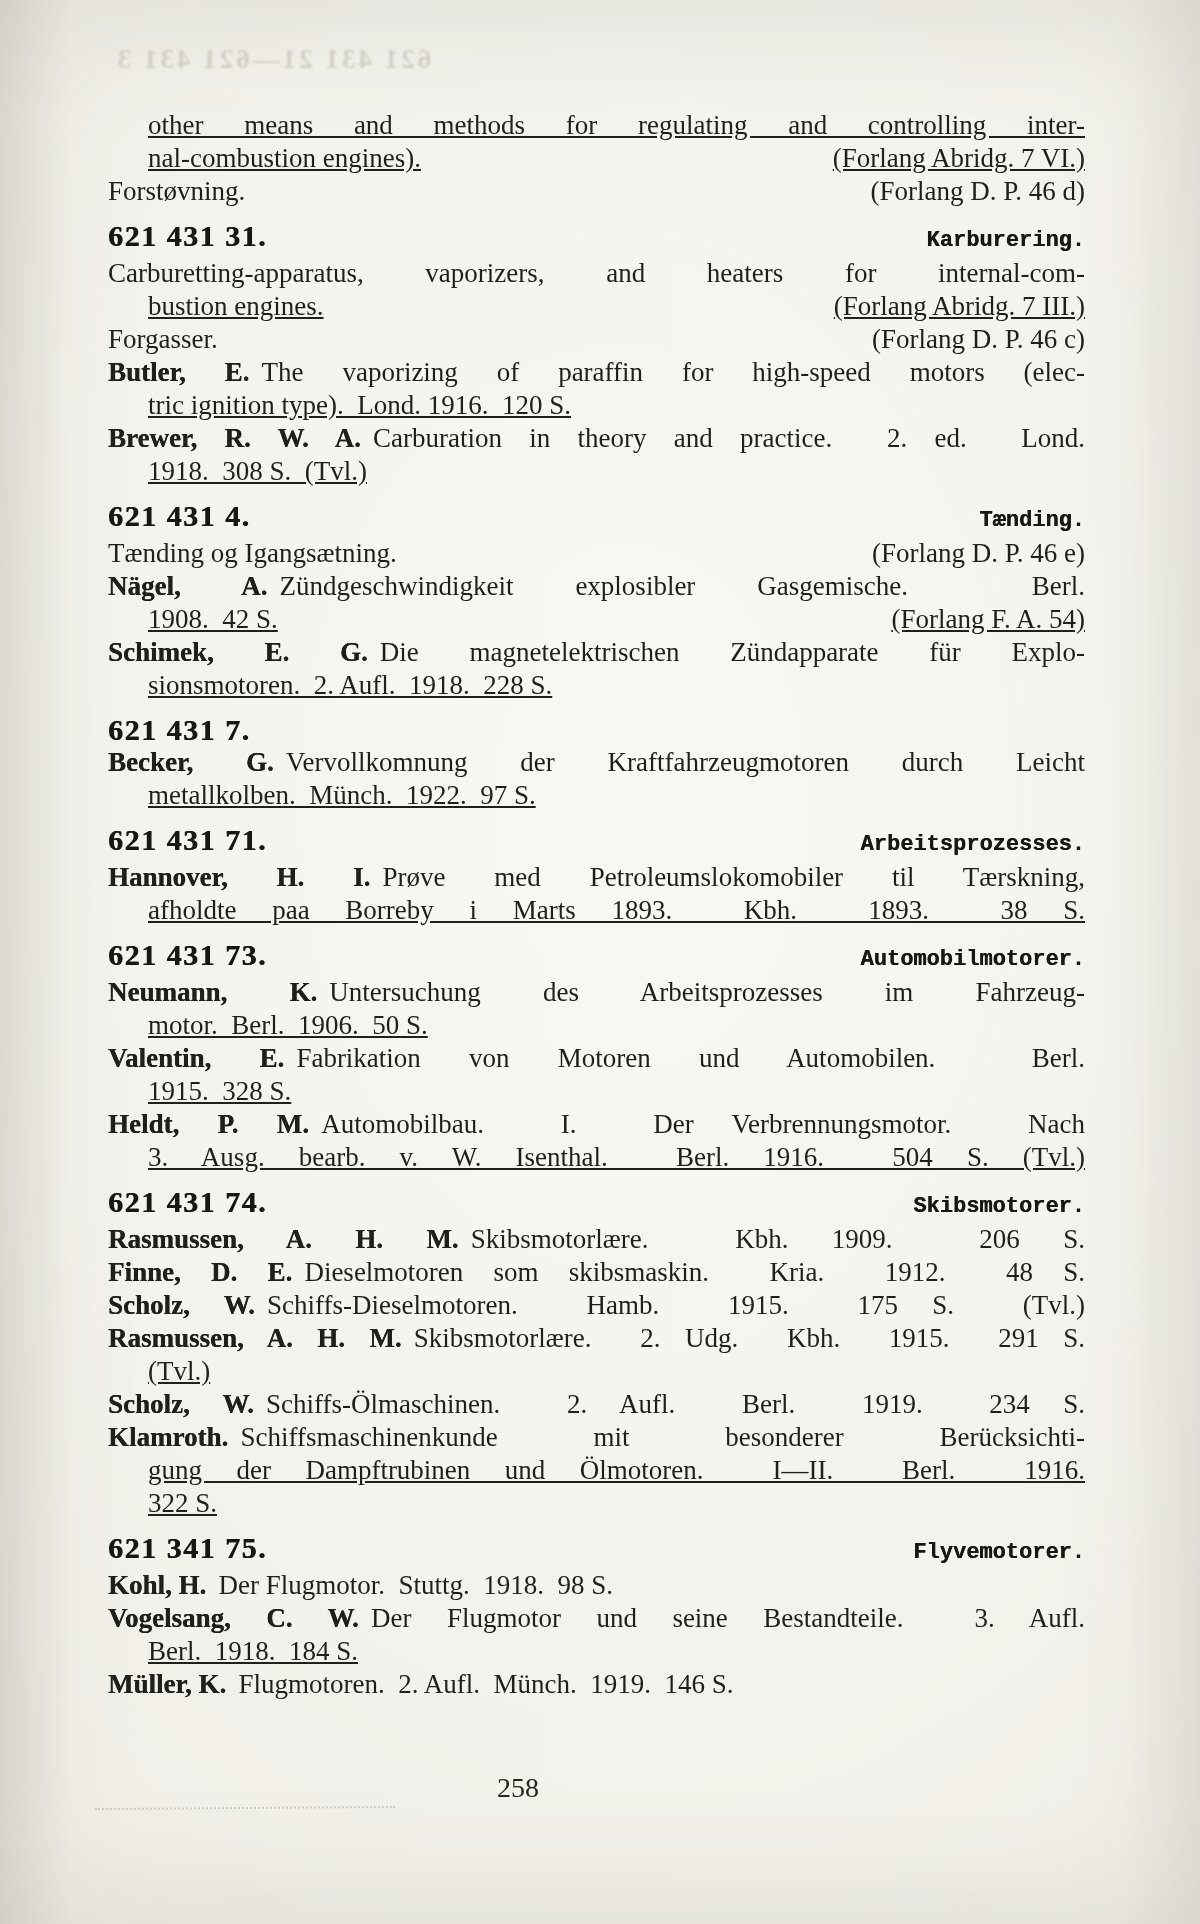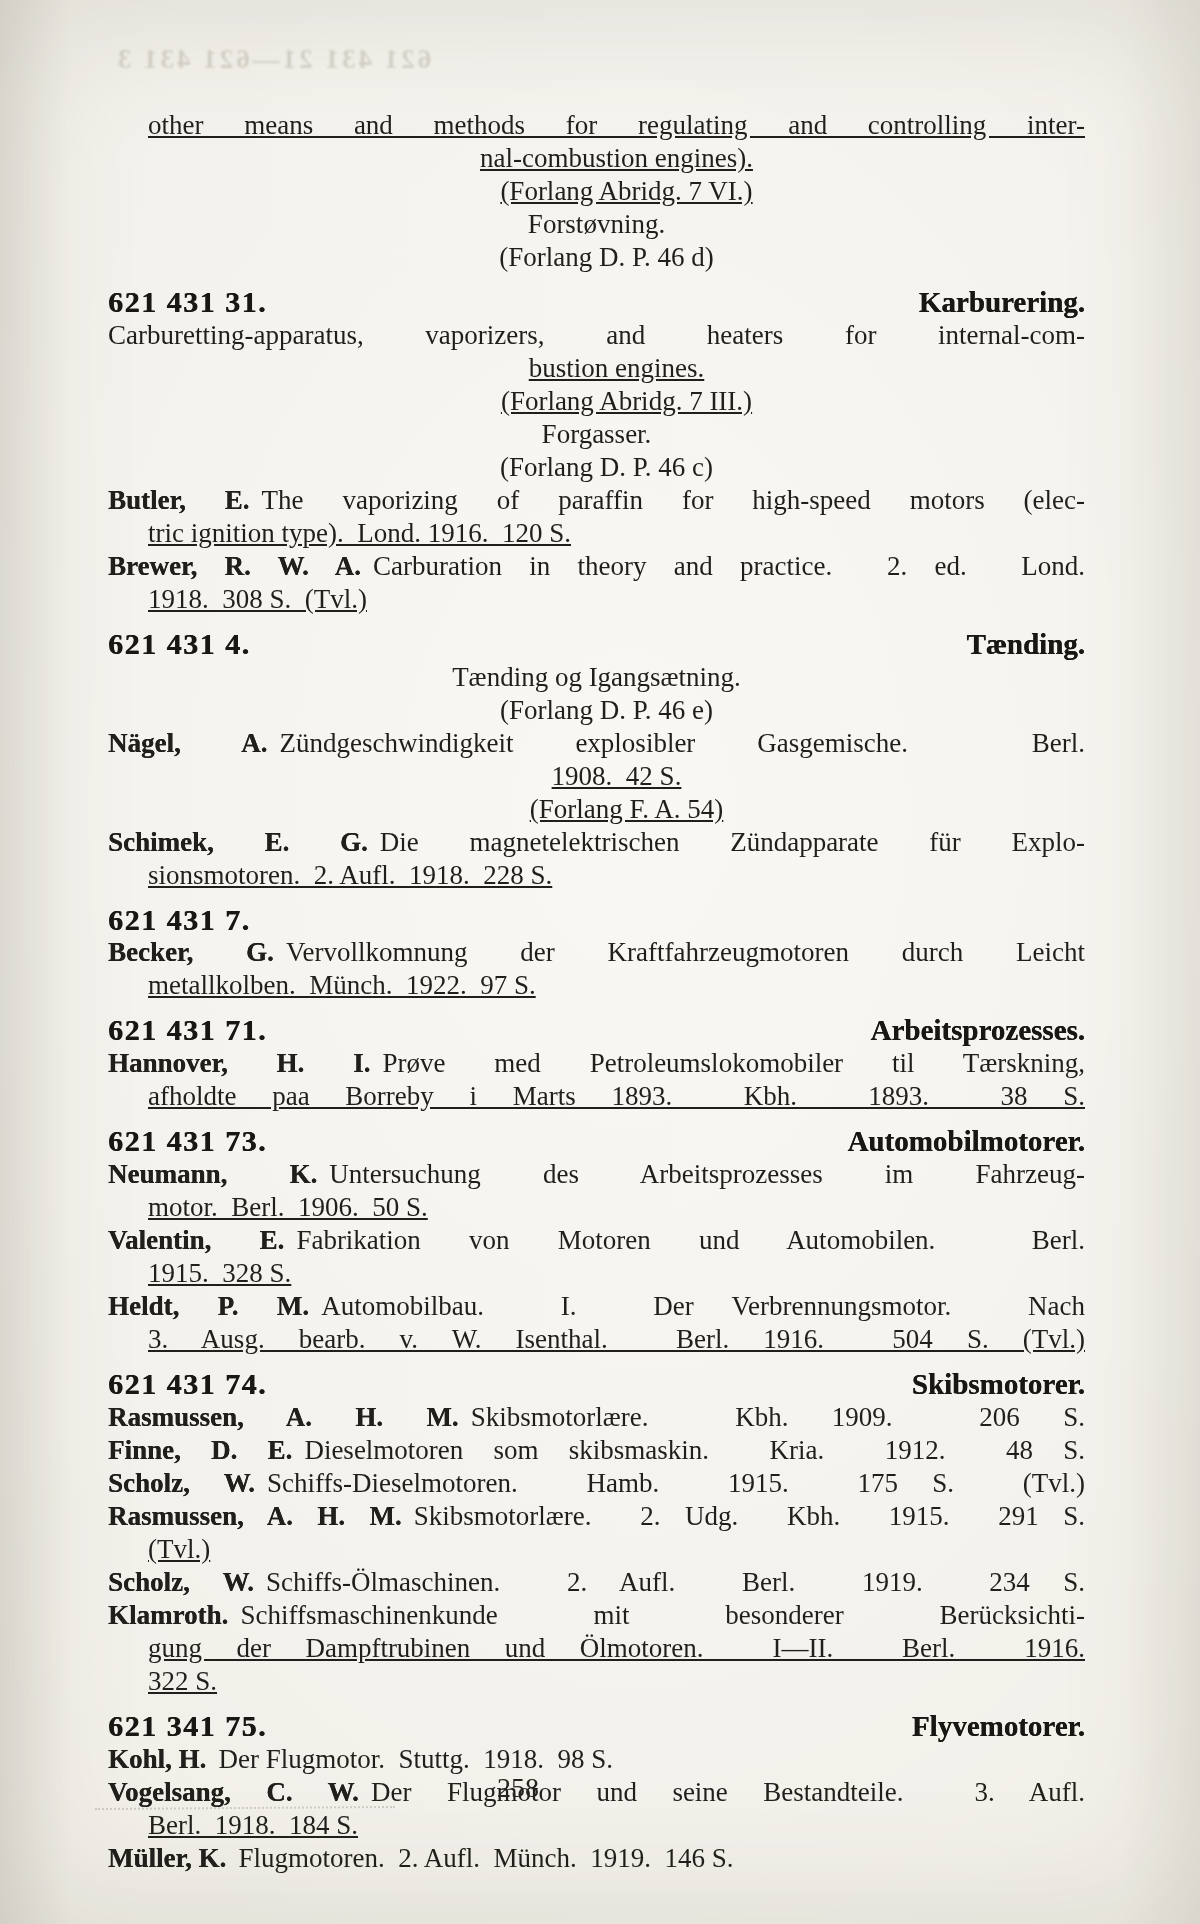--- a/index.html
+++ b/index.html
@@ -26,29 +26,29 @@
   .text-block{
     position:absolute;left:108px;top:109px;width:977px;
     font-size:27px;
   }
   .line{
     line-height:33px;
     white-space:pre-wrap;
   }
   .line.indent{padding-left:40px;text-decoration:underline;}
   .line.justified{text-align:justify;text-align-last:justify;}
-  .line.split{display:flex;justify-content:space-between;align-items:center;flex-direction:column;}
+  .line.split{display:flex;justify-content:space-between;align-items:flex-start;}
   .line.split .right{white-space:nowrap;margin-left:20px;}
   .lead{font-weight:bold;margin-right:.45em;text-shadow:.2px 0 0 currentColor;}
   .line.heading{
     display:flex;justify-content:space-between;align-items:baseline;
     margin-top:11px;font-weight:bold;color:#191713;gap:40px;
   }
   .line.heading .num{font-size:30px;letter-spacing:1.5px;text-shadow:.4px 0 0 currentColor;}
-  .line.heading .label{font-size:29px;text-shadow:.3px 0 0 currentColor;}
+  .line.heading .label{font-size:22px;text-shadow:.3px 0 0 currentColor;font-family:Liberation Mono, monospace;}
   .page-num{
     position:absolute;top:1772px;left:108px;width:820px;
     text-align:center;font-size:28px;color:#26241f;
   }
   .pencil-smudge{
     position:absolute;top:1807px;left:95px;width:300px;height:0;
     border-top:2px dotted rgba(120,113,98,.28);
     transform:rotate(-.4deg);filter:blur(.6px);
   }
 </style>

